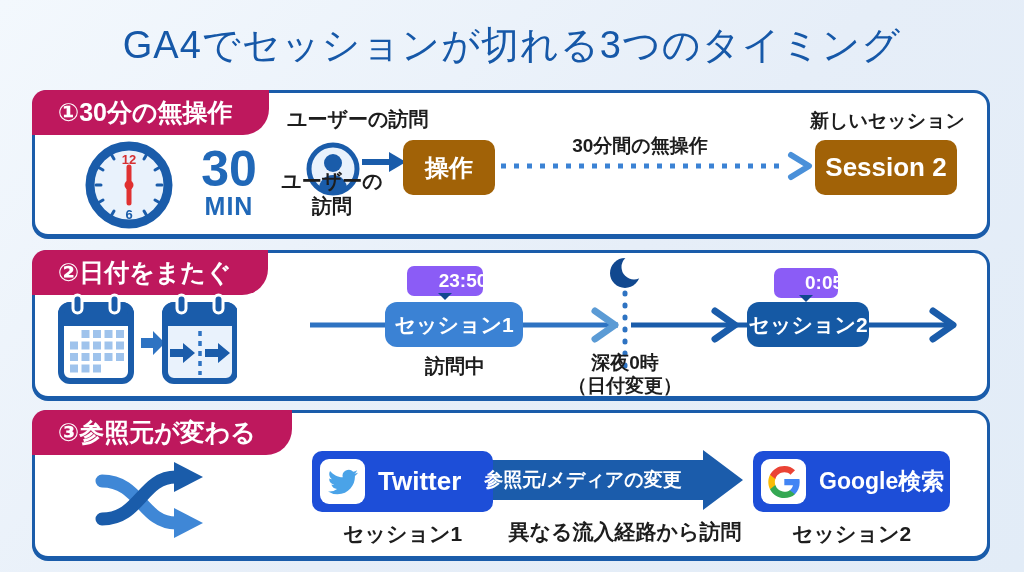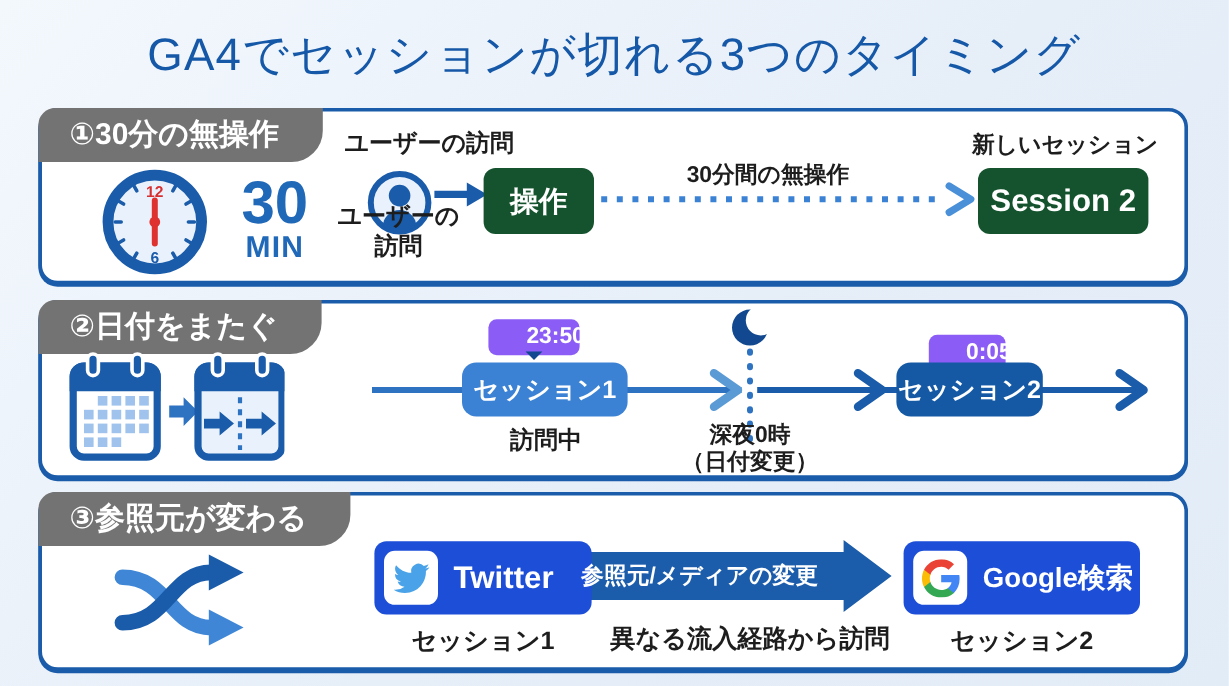--- a/index.html
+++ b/index.html
@@ -20,37 +20,37 @@
     position:absolute; left:32px; width:958px; background:#ffffff;
     border:3px solid #1a5caa; border-radius:16px;
     box-shadow:0 2px 0 #1a5caa;
   }
   .card1 { top:90px;  height:147px; }
   .card2 { top:250px; height:149px; }
   .card3 { top:410px; height:149px; }
 
   .tab {
     position:absolute; left:-3px; top:-3px; height:45px;
-    background:#737373; color:#ffffff; font-size:25px; font-weight:700;
+    background:#be185d; color:#ffffff; font-size:25px; font-weight:700;
     line-height:45px; padding:0 36px 0 26px;
     border-radius:14px 0 26px 0; white-space:nowrap;
   }
 
   .abs { position:absolute; }
   .blk { color:#1d1d1d; font-weight:700; }
   .ctr { text-align:center; }
 
   
   .minbox { left:146px; top:52px; width:96px; text-align:center; color:#2068b8; }
   .minbox .num { font-size:50px; font-weight:800; line-height:48px; }
   .minbox .unit { font-size:25px; font-weight:800; letter-spacing:1px; line-height:26px; }
   .visit-top { left:252px; top:13px; font-size:20px; }
   .visit-bottom { left:232px; top:76px; width:130px; font-size:20px; line-height:25px; }
   .btn-blue {
-    background:#14532d; color:#fff; border-radius:10px;
+    background:#a16207; color:#fff; border-radius:10px;
     display:flex; align-items:center; justify-content:center; font-weight:700;
   }
   .action-box { left:368px; top:47px; width:92px; height:55px; font-size:24px; }
   .inactivity { left:480px; top:40px; width:250px; font-size:19px; }
   .new-session { left:770px; top:15px; width:165px; font-size:19px; }
   .session2-btn { left:780px; top:47px; width:142px; height:55px; font-size:26px; }
 
   
   .tl-box {
     position:absolute; color:#fff; font-weight:700; font-size:21px;
@@ -60,21 +60,21 @@
   .s2-box { left:712px; top:49px; width:122px; height:45px; background:#1559a4; }
   .time-badge {
     position:absolute; background:#8b5cf6; color:#fff; font-weight:700; font-size:19px;
     border-radius:7px; display:flex; align-items:center; justify-content:center; z-index:2;padding-left:36px;
   }
   .time-badge::after {
     content:""; position:absolute; bottom:-11px; left:50%; margin-left:-7px;
     border:7px solid transparent; border-top-color:#11488f;
   }
   .badge1 { left:372px; top:13px; width:76px; height:30px; }
-  .badge2 { left:739px; top:26px; width:64px; height:30px; }
+  .badge2 { left:739px; top:15px; width:64px; height:30px; }
   .visiting   { left:355px; top:100px; width:130px; font-size:20px; }
   .midnight   { left:515px; top:98px;  width:150px; font-size:19px; line-height:23px; }
   .visitstart { left:708px; top:100px; width:130px; font-size:20px; }
 
   
   .src-btn {
     position:absolute; top:38px; height:61px; background:#1d4ed8; border-radius:10px;
     display:flex; align-items:center; gap:13px; padding-left:8px; z-index:2;
   }
   .src-btn .chip {

